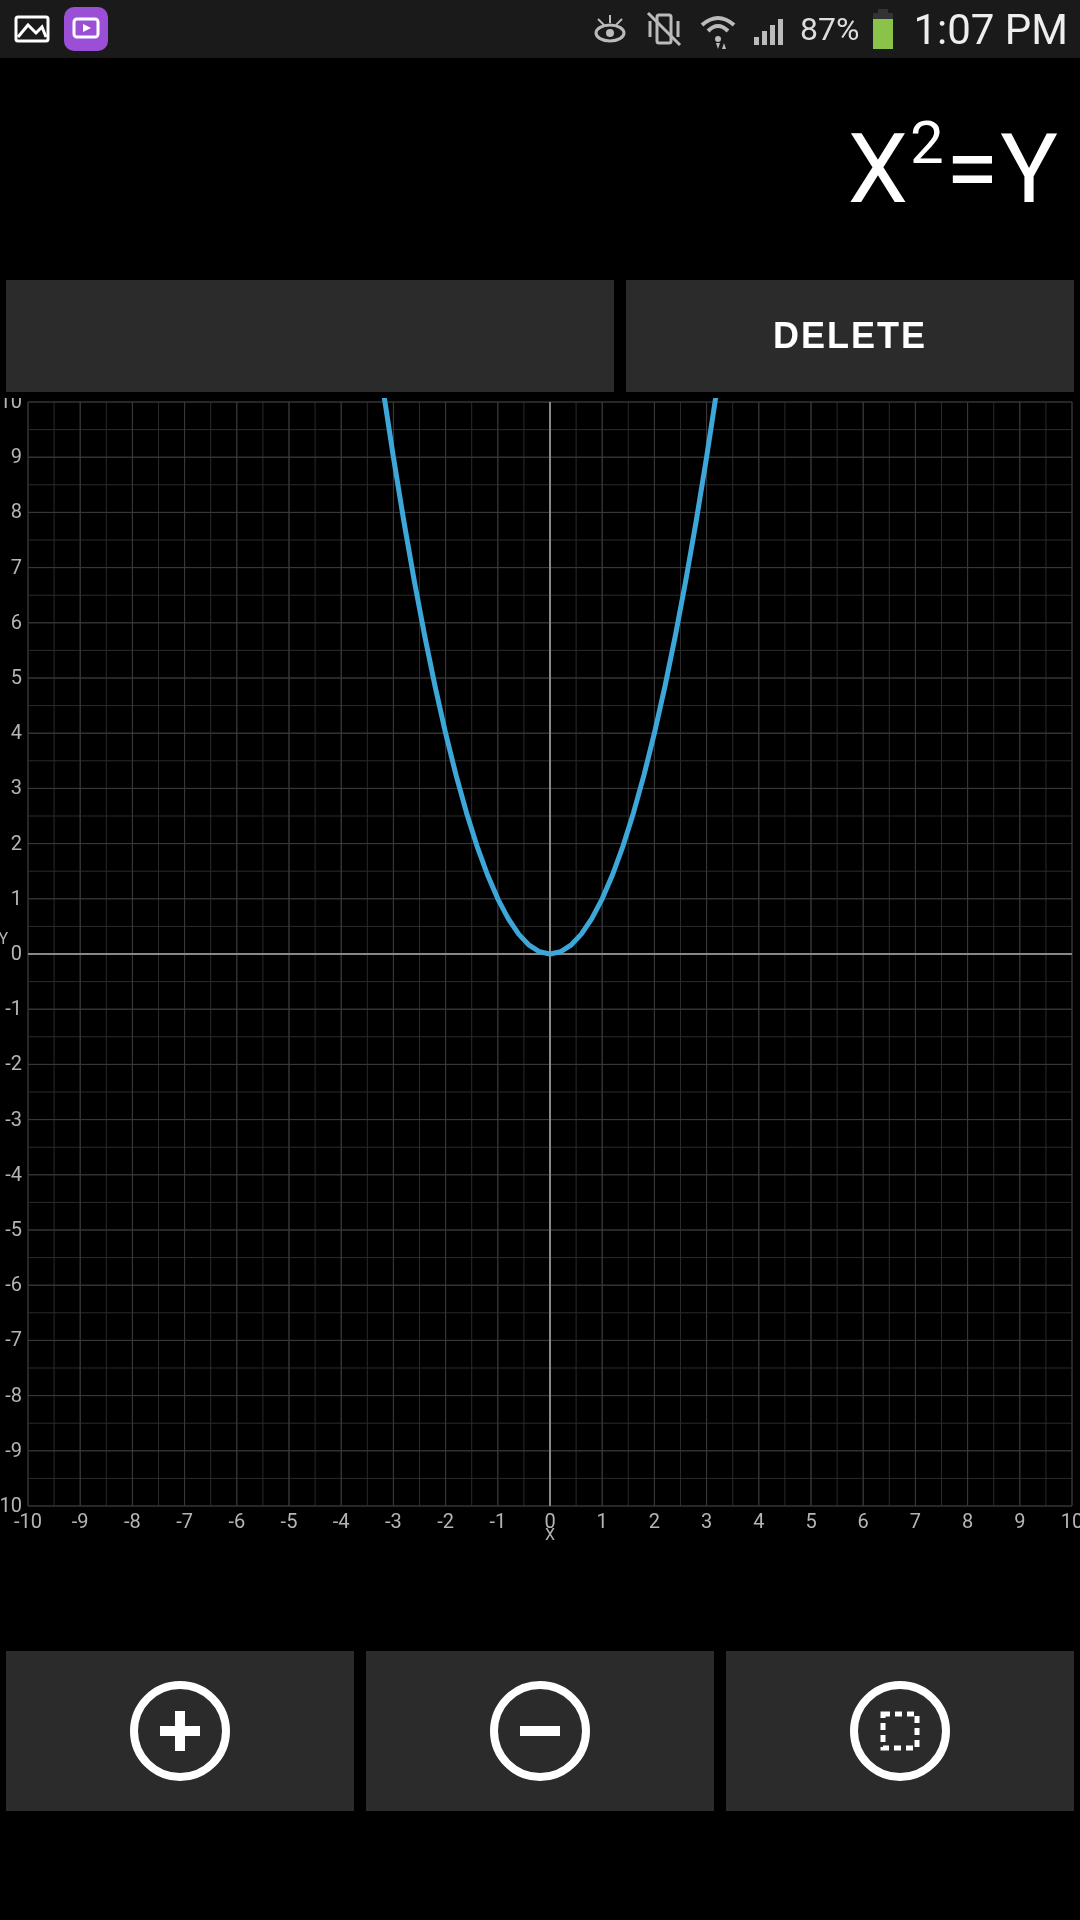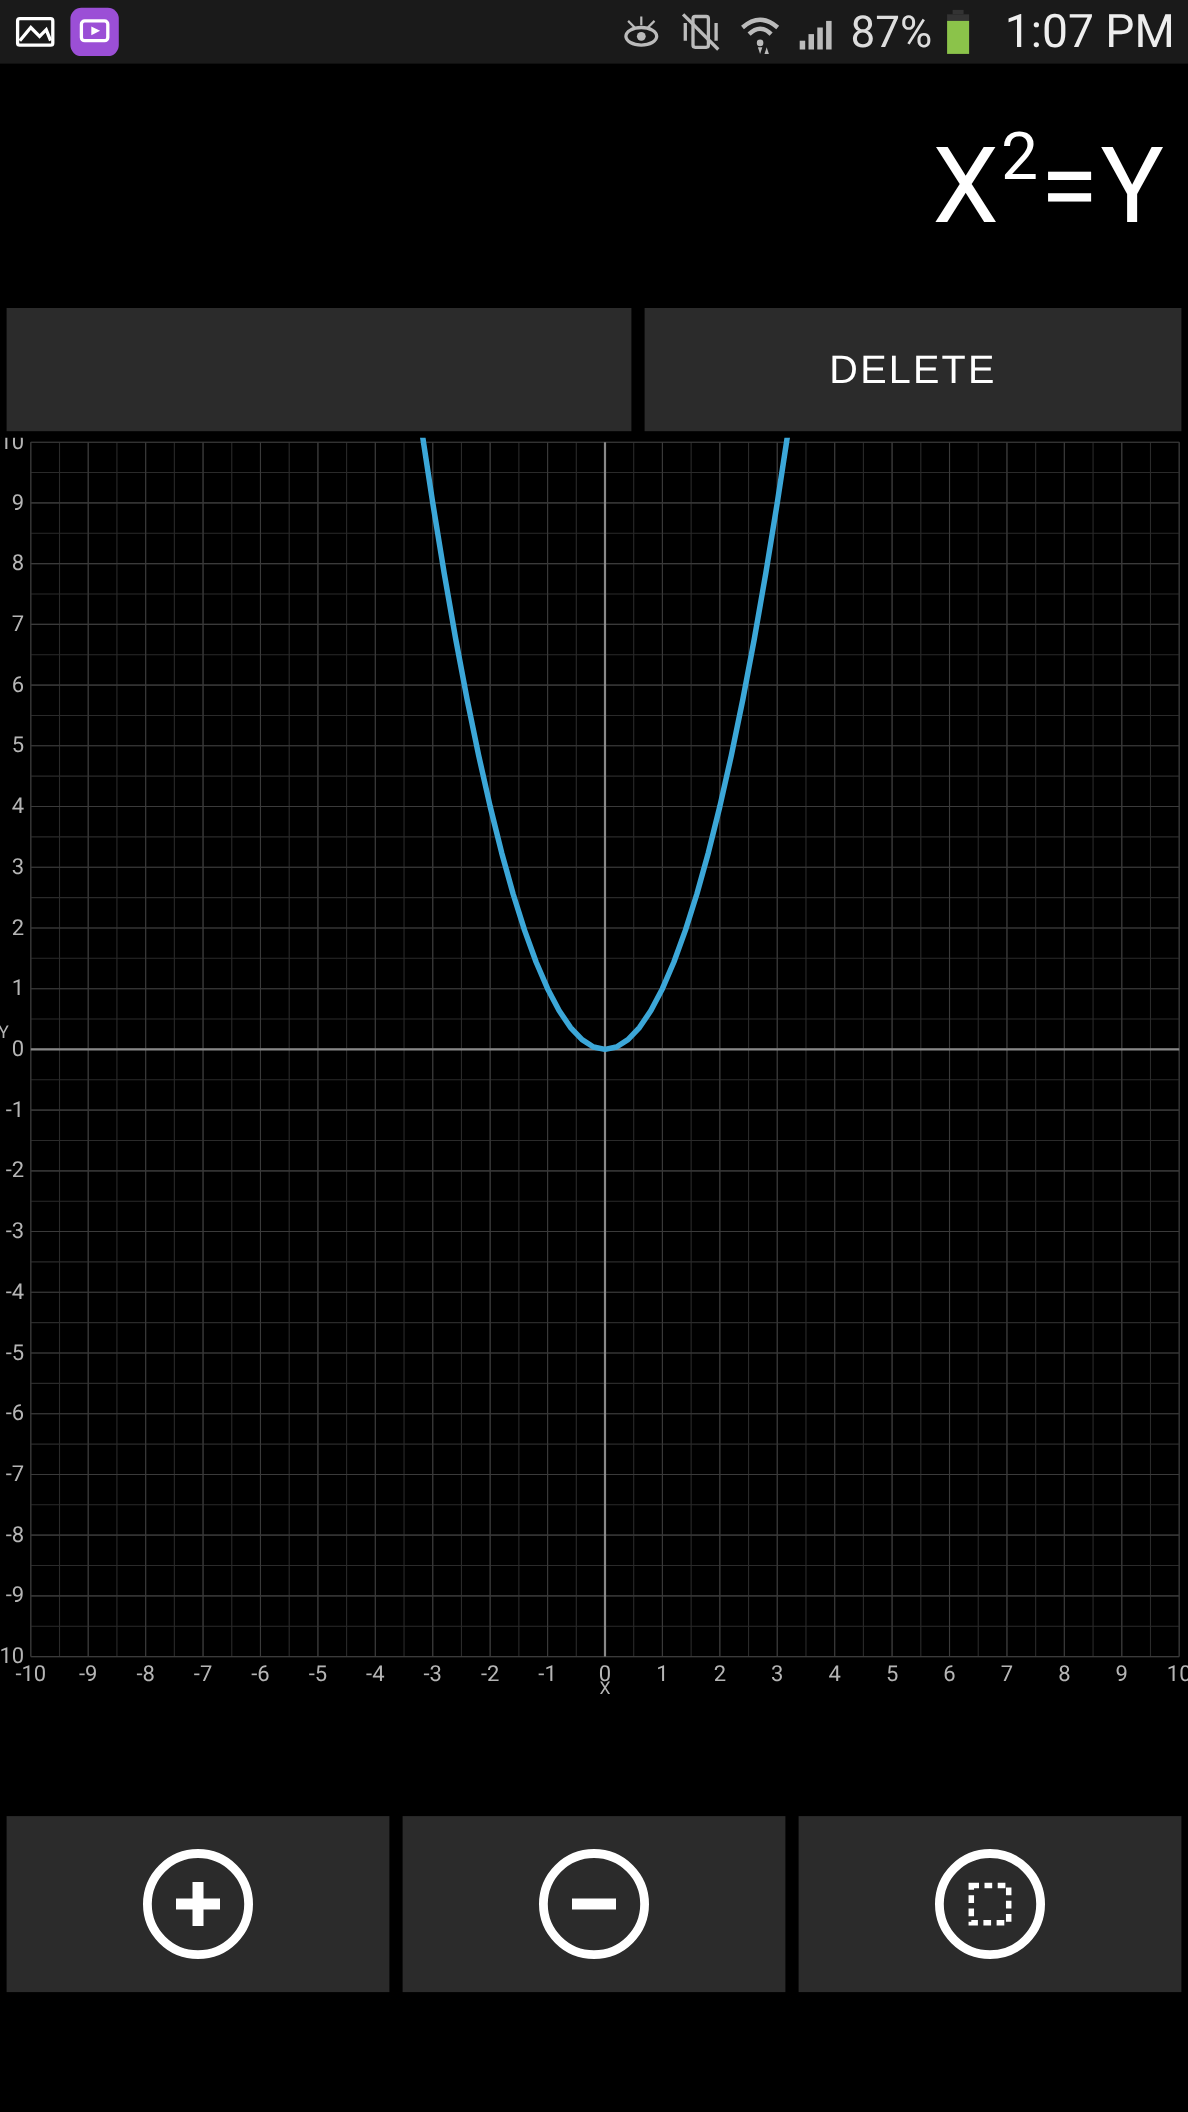--- a/index.html
+++ b/index.html
@@ -42,21 +42,21 @@
     background: #2b2b2b;
     border: none;
     display: flex;
     align-items: center;
     justify-content: center;
     color: #fff;
     font-size: 36px;
     letter-spacing: 2px;
   }
   .btn-result { flex: 1; }
-  .btn-delete { width: 488px; }
+  .btn-delete { width: 448px; font-weight: bold; }
   .graph-container {
     position: relative;
     width: 1080px;
     height: 1144px;
     background: #000;
   }
   .graph-svg { position: absolute; inset: 0; }
   .axis-label { font-size: 16px; fill: #b5b5b5; }
   .tick-label { font-size: 20px; fill: #b5b5b5; }
   .bottom-controls {
@@ -123,29 +123,29 @@
         </svg>
     </span>
     <span class="status-icon">
       <svg width="40" height="40" viewBox="0 0 40 40">
           <rect x="4" y="28" width="5" height="8" fill="#bbb"></rect>
           <rect x="12" y="22" width="5" height="14" fill="#bbb"></rect>
           <rect x="20" y="16" width="5" height="20" fill="#bbb"></rect>
           <rect x="28" y="10" width="5" height="26" fill="#bbb"></rect>
         </svg>
     </span>
-    <span style="font-size:40px;color:#ddd;">87%</span>
+    <span style="font-size:32px;color:#ddd;">87%</span>
     <span class="status-icon">
       <svg width="28" height="44" viewBox="0 0 28 44">
           <rect x="4" y="6" width="20" height="36" fill="#333"></rect>
           <rect x="4" y="12" width="20" height="30" fill="#8bc34a"></rect>
           <rect x="9" y="2" width="10" height="4" fill="#333"></rect>
         </svg>
     </span>
-    <span style="font-size:42px;color:#eee;margin-left:18px;">1:07 PM</span>
+    <span style="font-size:42px;color:#eee;margin-left:6px;">1:07 PM</span>
   </div>
 </div>
 
 <div class="equation-area">
   <div class="equation">
     <span>X</span><sup>2</sup><span>=Y</span>
   </div>
 </div>
 
 <div class="button-row">

